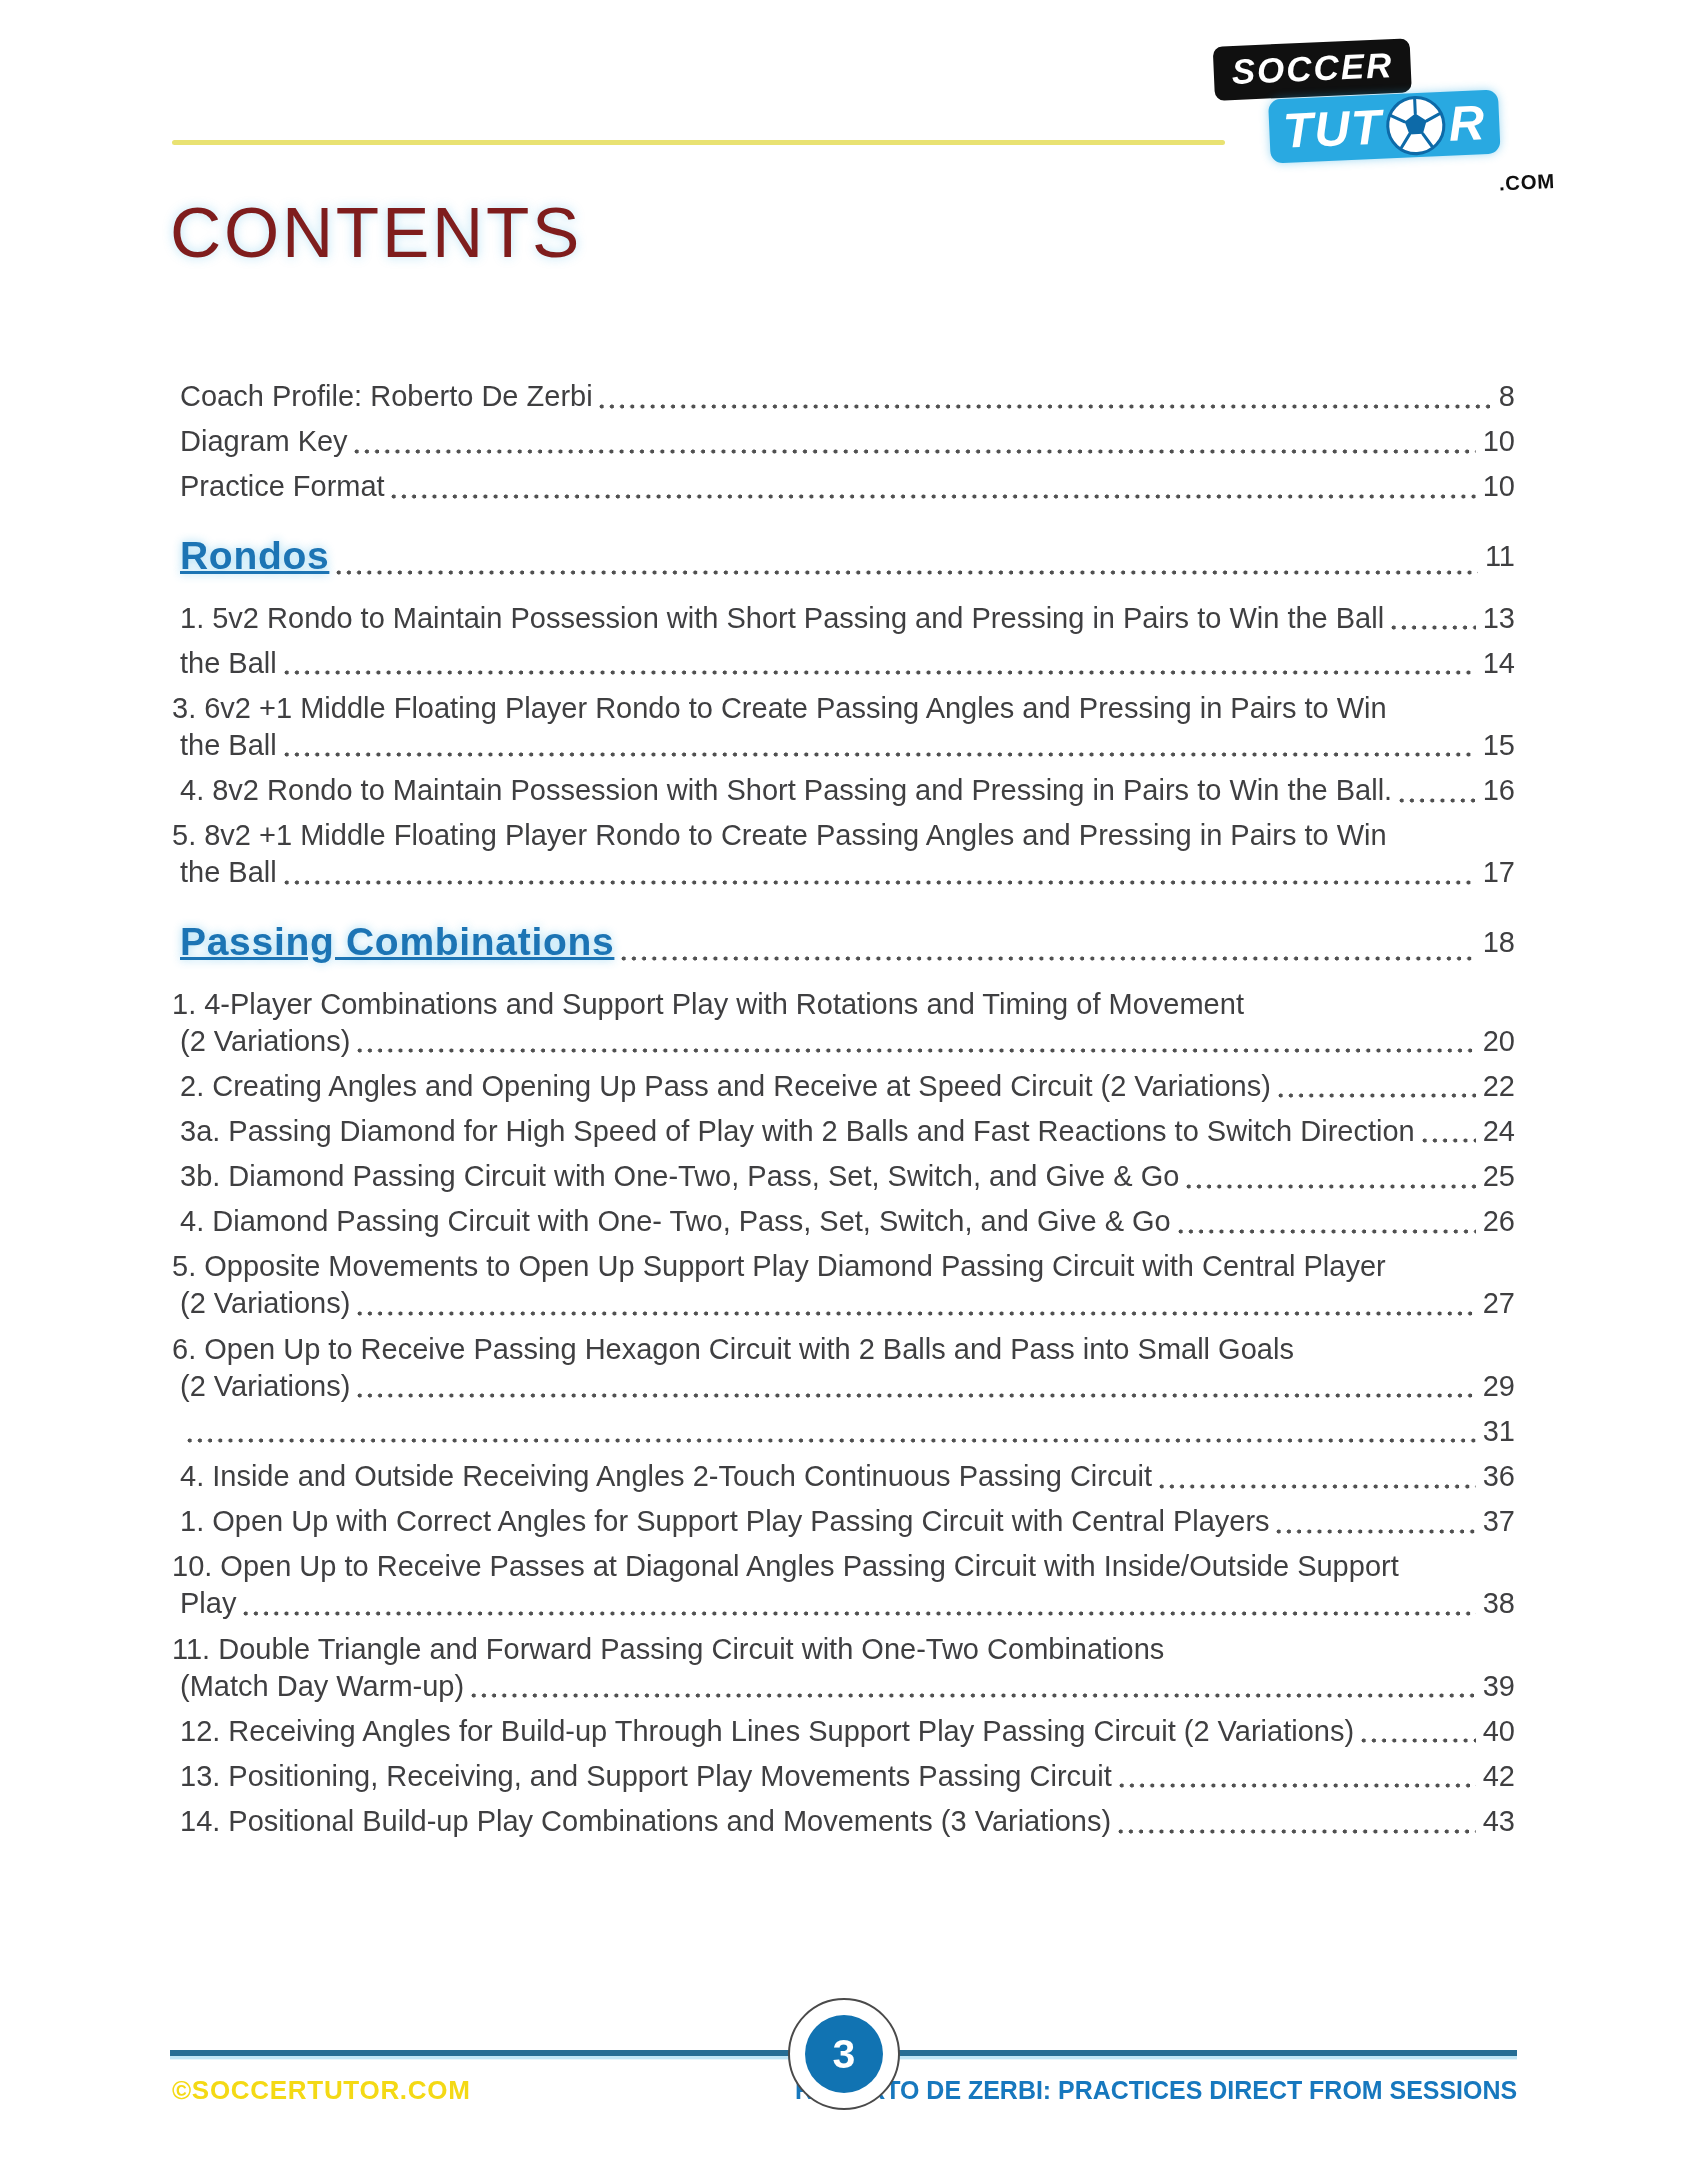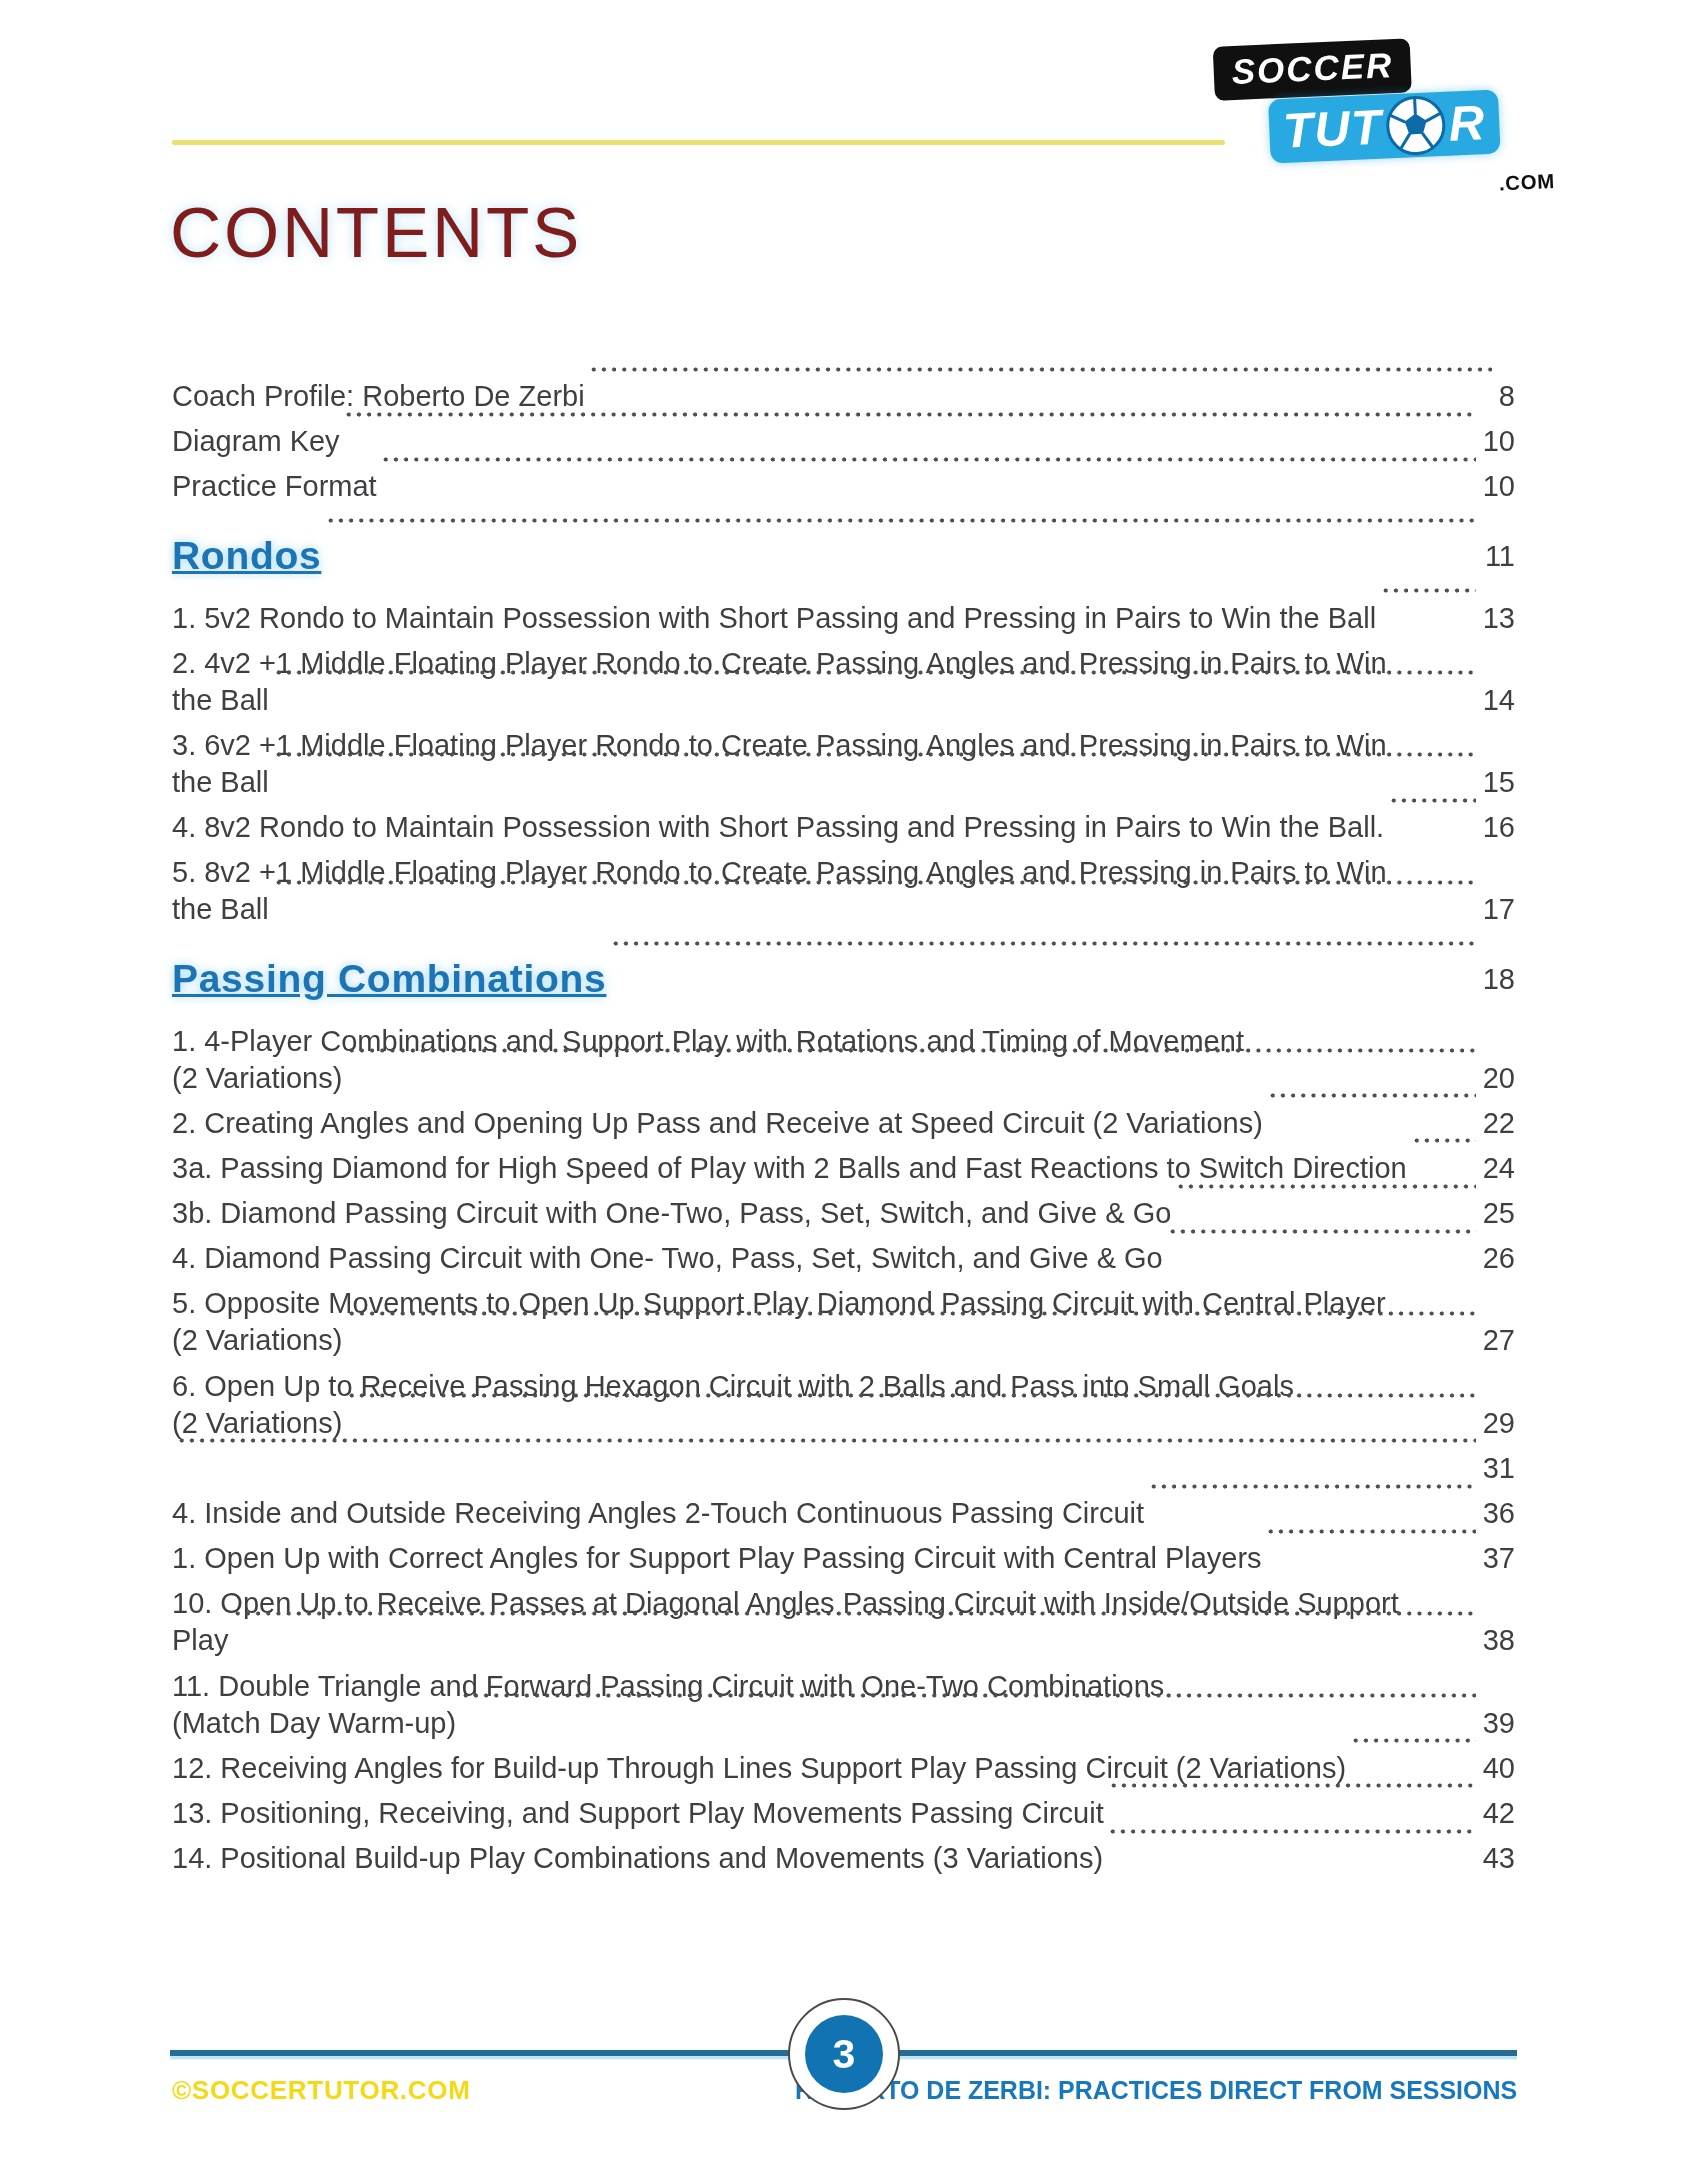--- a/index.html
+++ b/index.html
@@ -35,21 +35,21 @@
   }
 
   .page-title{
     position:absolute;left:170px;top:192px;margin:0;
     font-size:71px;font-weight:400;letter-spacing:2.7px;color:#7f1d1d;
     text-shadow:0 0 11px rgba(41,169,226,.35);
   }
 
   
   .toc{position:absolute;left:172px;top:378px;width:1343px;color:#3f3f41;}
-  .row{display:flex;align-items:flex-start;}
+  .row{display:flex;align-items:flex-end;margin-left:8px;}
   .entry,.fm{font-size:29px;line-height:37px;margin-bottom:8.2px;}
   .t{white-space:nowrap;}
   .l1{white-space:nowrap;}
   .dots{flex:1;position:relative;min-width:20.4px;}
   .dots::after{
     content:"";position:absolute;left:6.8px;right:6.8px;bottom:6.1px;height:5.4px;
     background:radial-gradient(circle at 2.7px 2.7px,#4f4f4f 2px,transparent 2.4px);
     background-size:10.2px 5.4px;background-repeat:repeat-x;
   }
   .pg{white-space:nowrap;}
@@ -137,21 +137,20 @@
       <span class="dots"></span>
       <span class="pg">11</span>
     </div>
 
     <div class="row entry">
       <span class="t">1. 5v2 Rondo to Maintain Possession with Short Passing and Pressing in Pairs to Win the Ball</span>
       <span class="dots"></span>
       <span class="pg">13</span>
     </div>
     <div class="entry">
-      <div class="l1">2. 4v2 +1 Middle Floating Player Rondo to Create Passing Angles and Pressing in Pairs to Win</div>
       <div class="row">
         <span class="t">the Ball</span>
         <span class="dots"></span>
         <span class="pg">14</span>
       </div>
     </div>
     <div class="entry">
       <div class="l1">3. 6v2 +1 Middle Floating Player Rondo to Create Passing Angles and Pressing in Pairs to Win</div>
       <div class="row">
         <span class="t">the Ball</span>

